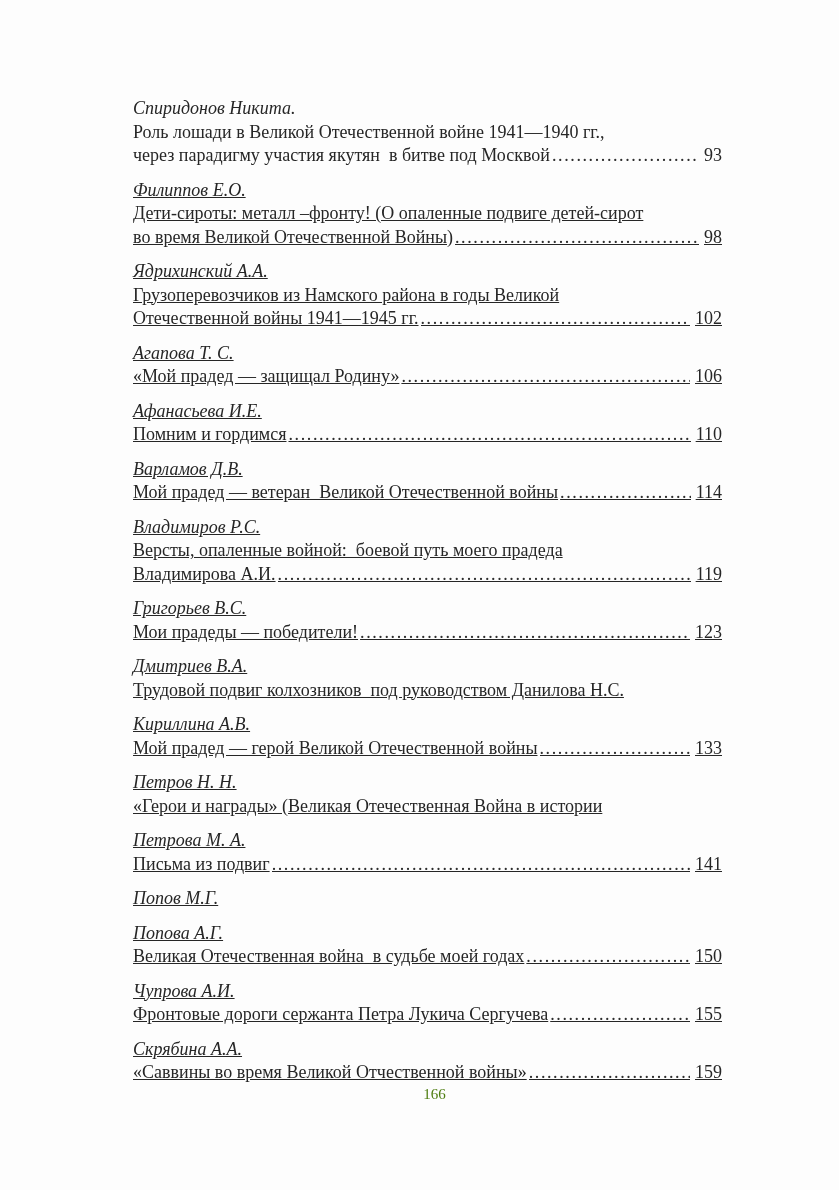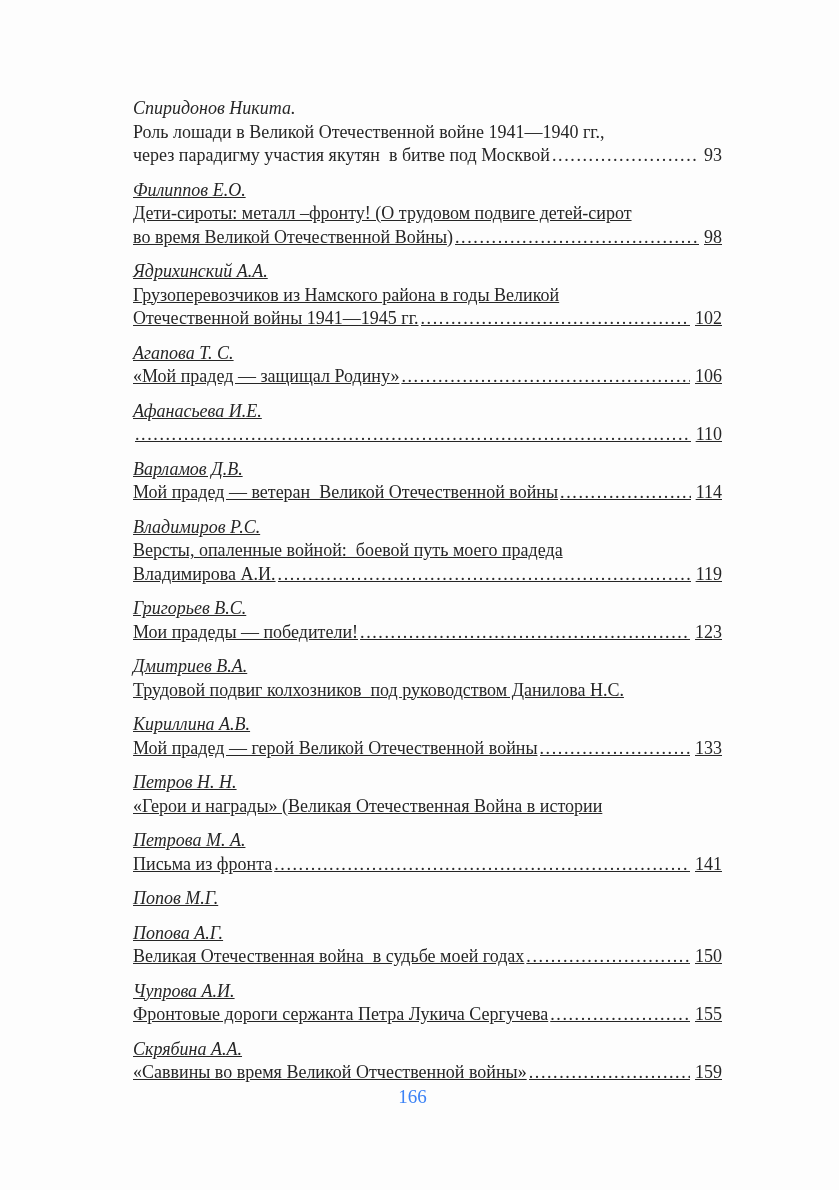--- a/index.html
+++ b/index.html
@@ -60,47 +60,47 @@
     letter-spacing: 1.6px;
     color: #2e2e2e;
   }
   .pnum {
     flex: 0 0 auto;
     margin-left: 5px;
     text-align: center;
   }
   .footer {
     position: absolute;
-    left: 118px;
+    left: 140px;
     top: 1086px;
     width: 589px;
     text-align: center;
-    font-size: 19px;
-    color: #3b82f6;
+    font-size: 15px;
+    color: #4d7c0f;
   }
 </style>
 </head>
 <body>
 
 <div class="page">
   <div class="toc">
 
     <div class="entry">
       <div class="author">Спиридонов Никита.</div>
       <div class="tline">Роль лошади в Великой Отечественной войне 1941—1940 гг.,</div>
       <div class="lline">
         <span class="ltext">через парадигму участия якутян  в битве под Москвой</span>
         <span class="dots"></span>
         <span class="pnum">93</span>
       </div>
     </div>
 
     <div class="entry">
       <div class="author">Филиппов Е.О.</div>
-      <div class="tline">Дети-сироты: металл –фронту! (О трудовом подвиге детей-сирот</div>
+      <div class="tline">Дети-сироты: металл –фронту! (О опаленные подвиге детей-сирот</div>
       <div class="lline">
         <span class="ltext">во время Великой Отечественной Войны)</span>
         <span class="dots"></span>
         <span class="pnum">98</span>
       </div>
     </div>
 
     <div class="entry">
       <div class="author">Ядрихинский А.А.</div>
       <div class="tline">Грузоперевозчиков из Намского района в годы Великой</div>
@@ -116,20 +116,21 @@
       <div class="lline">
         <span class="ltext">«Мой прадед — защищал Родину»</span>
         <span class="dots"></span>
         <span class="pnum">106</span>
       </div>
     </div>
 
     <div class="entry">
       <div class="author">Афанасьева И.Е.</div>
       <div class="lline">
+        <span class="ltext">Помним и гордимся</span>
         <span class="dots"></span>
         <span class="pnum">110</span>
       </div>
     </div>
 
     <div class="entry">
       <div class="author">Варламов Д.В.</div>
       <div class="lline">
         <span class="ltext">Мой прадед — ветеран  Великой Отечественной войны</span>
         <span class="dots"></span>
@@ -171,21 +172,21 @@
     </div>
 
     <div class="entry">
       <div class="author">Петров Н. Н.</div>
       <div class="tline">«Герои и награды» (Великая Отечественная Война в истории</div>
     </div>
 
     <div class="entry">
       <div class="author">Петрова М. А.</div>
       <div class="lline">
-        <span class="ltext">Письма из фронта</span>
+        <span class="ltext">Письма из подвиг</span>
         <span class="dots"></span>
         <span class="pnum">141</span>
       </div>
     </div>
 
     <div class="entry">
       <div class="author">Попов М.Г.</div>
     </div>
 
     <div class="entry">

